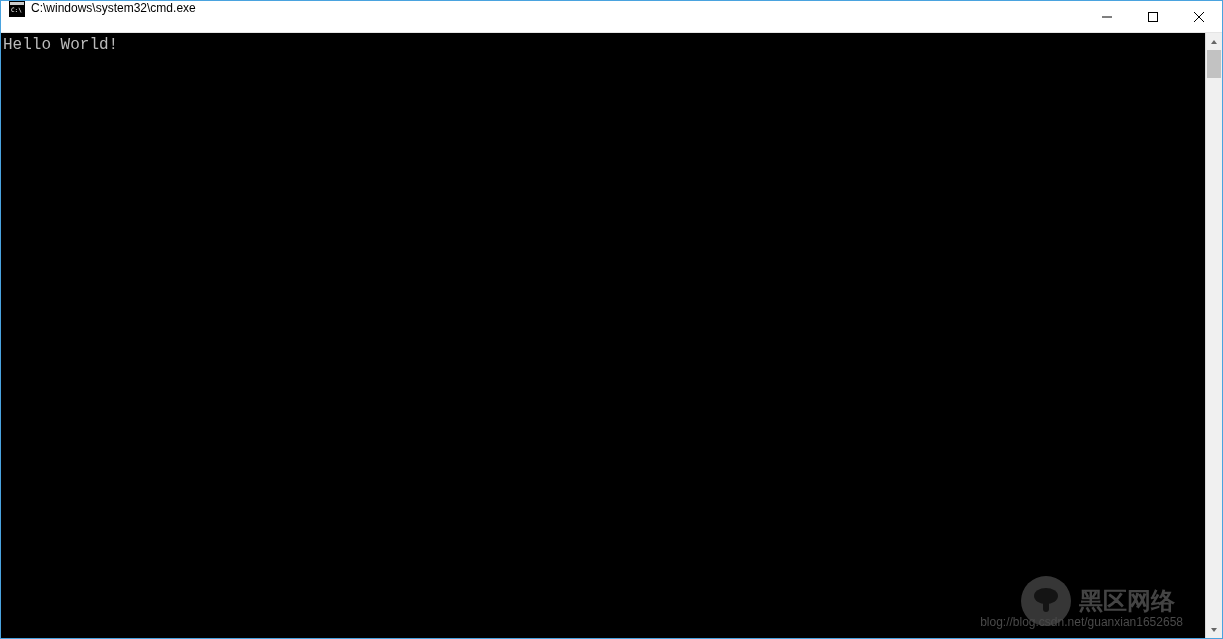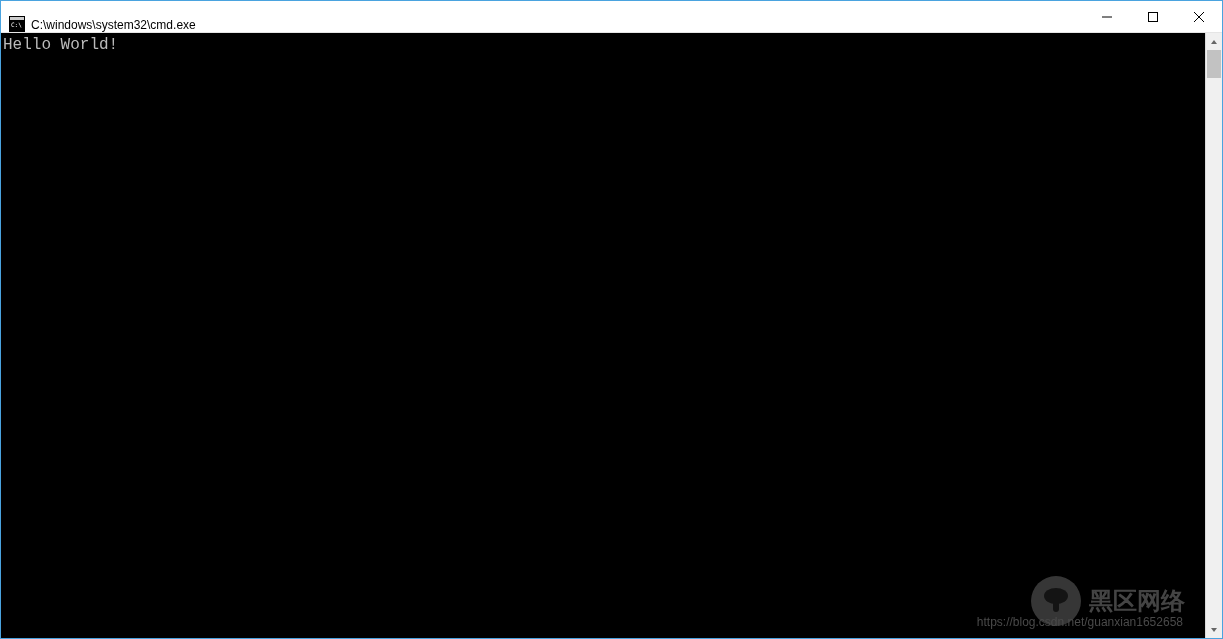--- a/index.html
+++ b/index.html
@@ -20,21 +20,21 @@
       height: 639px;
       border: 1px solid #4aa3df;
       display: flex;
       flex-direction: column;
       background: #ffffff;
     }
     .titlebar {
       height: 32px;
       background: #ffffff;
       display: flex;
-      align-items: flex-end;
+      align-items: flex-start;
       border-bottom: 1px solid #e5e5e5;
       flex-shrink: 0;
     }
     .titlebar-icon {
       width: 16px;
       height: 16px;
       margin-left: 8px;
       margin-right: 6px;
       display: flex;
       align-items: center;
@@ -131,21 +131,21 @@
       bottom: 6px;
       right: 22px;
       font-size: 12px;
       color: #4a4a4a;
       font-family: Arial, sans-serif;
       pointer-events: none;
     }
     .watermark-logo {
       position: absolute;
       bottom: 12px;
-      right: 20px;
+      right: 30px;
       display: flex;
       align-items: center;
       opacity: 0.4;
       pointer-events: none;
     }
     .watermark-logo-icon {
       width: 50px;
       height: 50px;
       background: #888;
       border-radius: 50%;
@@ -204,21 +204,21 @@
 
       <div class="watermark-logo">
         <div class="watermark-logo-icon">
           <svg viewBox="0 0 30 30">
             <ellipse cx="15" cy="10" rx="12" ry="8" fill="#333"></ellipse>
             <rect x="12" y="14" width="6" height="12" rx="3" fill="#333"></rect>
           </svg>
         </div>
         <span class="watermark-text">黑区网络</span>
       </div>
-      <div class="watermark-url">https://blog.csdn.net/guanxian1652658</div>
+      <div class="watermark-url">blog://blog.csdn.net/guanxian1652658</div>
     </div>
 
     <div class="scrollbar">
       <div class="scrollbar-arrow up">
         <svg viewBox="0 0 8 8">
             <path d="M4 2 L7 6 L1 6 Z" fill="#666"></path>
           </svg>
       </div>
       <div class="scrollbar-thumb"></div>
       <div class="scrollbar-arrow down">

